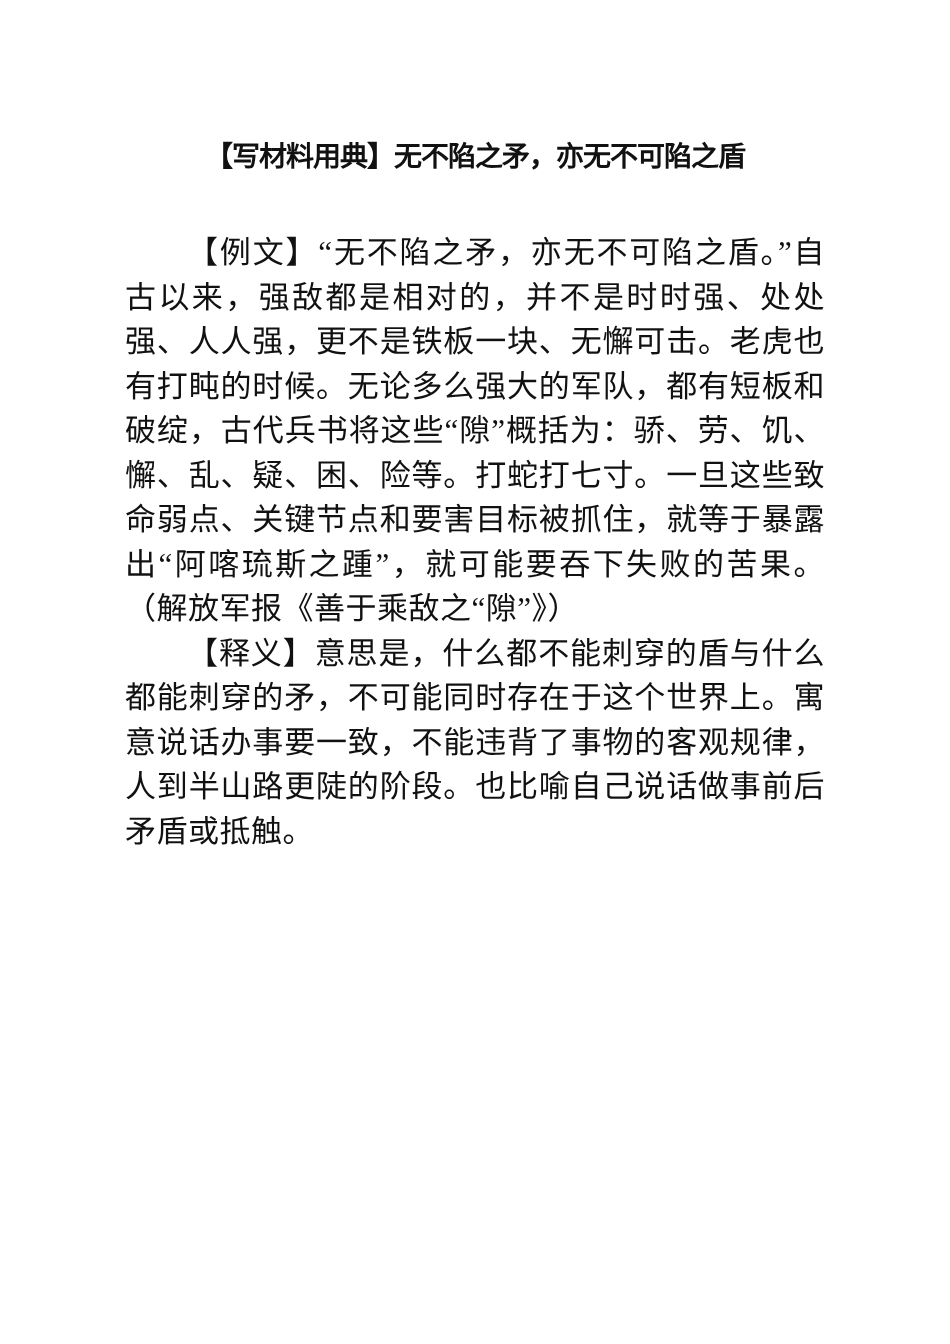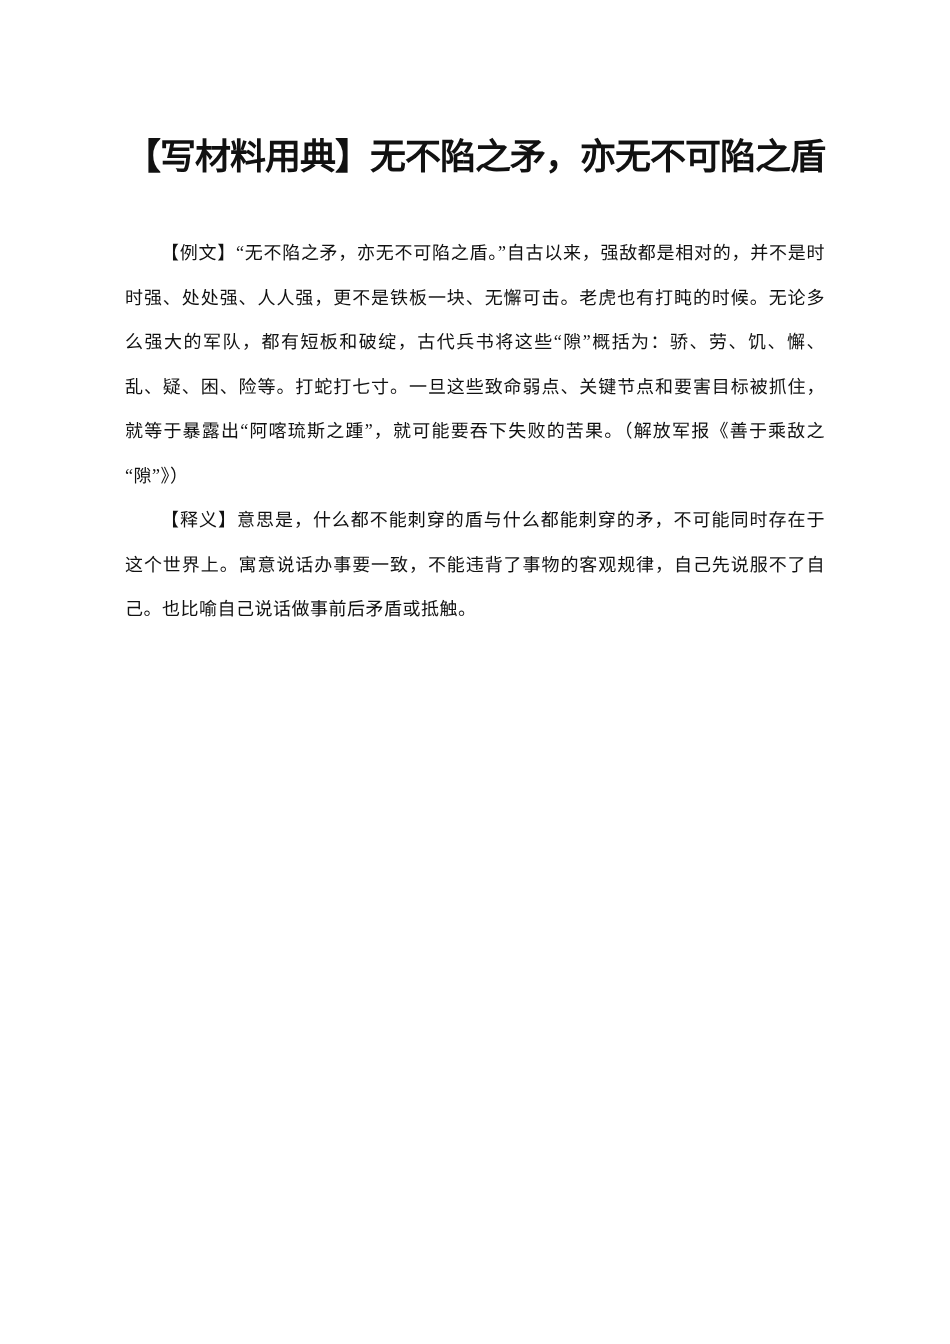--- a/index.html
+++ b/index.html
@@ -13,43 +13,43 @@
     font-family: "Liberation Serif", "DejaVu Serif", serif;
     color: #111111;
     overflow: hidden;
   }
   .page {
     width: 700px;
     margin: 0 auto;
     padding-top: 134px;
   }
   .doc-title {
-    font-size: 36px;
+    font-size: 28px;
     line-height: 46px;
     font-weight: bold;
     text-align: center;
     margin: 0 0 51px 0;
     letter-spacing: -1px;
     white-space: nowrap;
   }
   .doc-paragraph {
-    font-size: 18px;
+    font-size: 31px;
     line-height: 44.5px;
     text-align: justify;
     text-justify: inter-character;
     text-indent: 2em;
     margin: 0;
     letter-spacing: 0.5px;
     word-break: break-all;
   }
 </style>
 </head>
 <body>
 
 <div class="page">
   <h1 class="doc-title">【写材料用典】无不陷之矛，亦无不可陷之盾</h1>
 
   <p class="doc-paragraph">【例文】“无不陷之矛，亦无不可陷之盾。”自古以来，强敌都是相对的，并不是时时强、处处强、人人强，更不是铁板一块、无懈可击。老虎也有打盹的时候。无论多么强大的军队，都有短板和破绽，古代兵书将这些“隙”概括为：骄、劳、饥、懈、乱、疑、困、险等。打蛇打七寸。一旦这些致命弱点、关键节点和要害目标被抓住，就等于暴露出“阿喀琉斯之踵”，就可能要吞下失败的苦果。（解放军报《善于乘敌之“隙”》）</p>
 
 
-  <p class="doc-paragraph">【释义】意思是，什么都不能刺穿的盾与什么都能刺穿的矛，不可能同时存在于这个世界上。寓意说话办事要一致，不能违背了事物的客观规律，自己先说服不了自己。也比喻自己说话做事前后矛盾或抵触。</p>
+  <p class="doc-paragraph">【释义】意思是，什么都不能刺穿的盾与什么都能刺穿的矛，不可能同时存在于这个世界上。寓意说话办事要一致，不能违背了事物的客观规律，人到半山路更陡的阶段。也比喻自己说话做事前后矛盾或抵触。</p>
 
 </div>
 
 </body></html>

